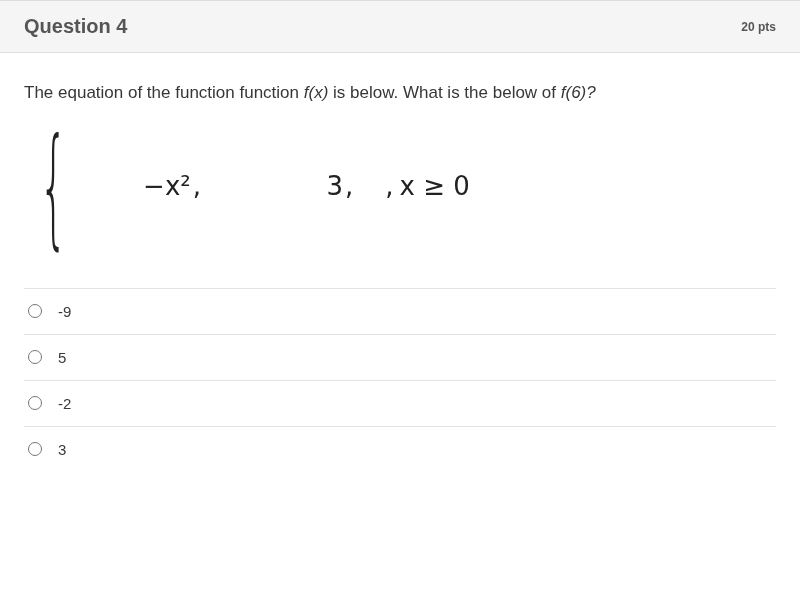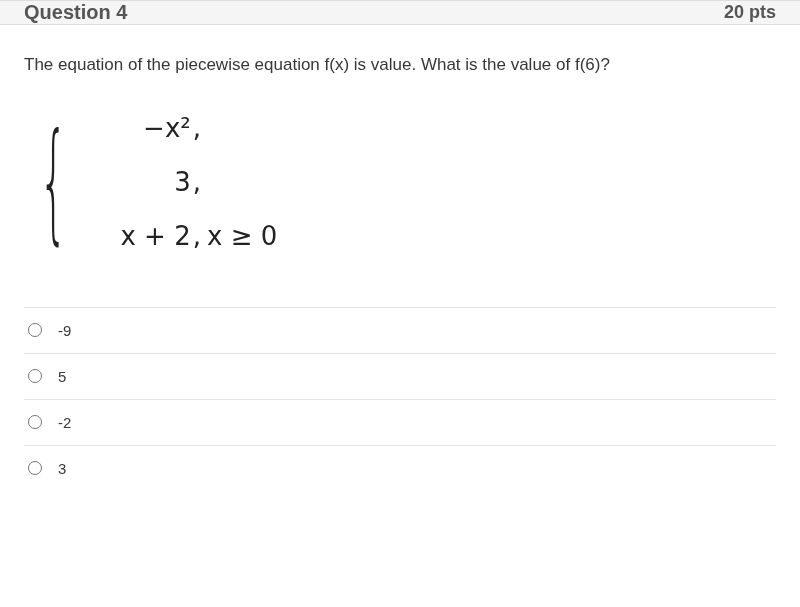--- a/index.html
+++ b/index.html
@@ -11,44 +11,45 @@
       font-family: "Helvetica Neue", Helvetica, Arial, sans-serif;
       background: #fff;
       width: 800px;
       height: 607px;
       overflow: hidden;
     }
     .question-header {
       background: #f5f5f5;
       border-top: 1px solid #ddd;
       border-bottom: 1px solid #ddd;
-      padding: 0 24px;
+      padding: 14px 24px;
       display: flex;
       justify-content: space-between;
       align-items: center;
     }
     .question-title {
       font-size: 20px;
       font-weight: 700;
       color: #555;
     }
     .question-pts {
-      font-size: 18px;
+      font-size: 12px;
       font-weight: 700;
       color: #555;
     }
     .question-body {
       padding: 28px 24px 6px 24px;
     }
     .prompt {
       font-size: 17px;
       color: #373737;
       line-height: 1.4;
     }
     .prompt .fx {
+      font-style: italic;
     }
     .piecewise-wrap {
       display: flex;
       align-items: center;
       gap: 6px;
       margin: 36px 6px 36px 6px;
       font-family: "Lucida Sans Unicode", "DejaVu Sans", Arial, sans-serif;
       color: #1a1a1a;
     }
     .fx-eq {
@@ -59,21 +60,21 @@
     .brace {
       font-size: 130px;
       line-height: 0.7;
       font-weight: 300;
       transform: scaleX(0.35);
       margin: 0 -22px 0 -18px;
       color: #222;
     }
     .cases {
       display: flex;
-      flex-direction: column;
+      flex-direction: row;
       gap: 24px;
     }
     .case-line {
       font-size: 26px;
       font-family: "Lucida Sans Unicode","DejaVu Sans",Arial,sans-serif;
       color: #222;
       white-space: nowrap;
       display:flex;
       align-items:baseline;
     }
@@ -109,36 +110,35 @@
 <body>
 
 <div class="question-header">
   <div class="question-title">Question 4</div>
   <div class="question-pts">20 pts</div>
 </div>
 
 <div class="question-body">
 
   <p class="prompt">
-    <span>The equation of the piecewise equation </span><span class="fx">f(x)</span><span> is value. What is the value of </span><span class="fx">f(6)?</span>
+    <span>The equation of the function function </span><span class="fx">f(x)</span><span> is below. What is the below of </span><span class="fx">f(6)?</span>
   </p>
 
   <div class="piecewise-wrap">
     <div class="brace">{</div>
     <div class="cases">
       <div class="case-line">
         <span class="expr">−x²</span>
           <span class="comma">,</span>
       </div>
       <div class="case-line">
         <span class="expr">3</span>
           <span class="comma">,</span>
       </div>
       <div class="case-line">
-        <span class="expr">x + 2</span>
           <span class="comma">,</span>
         <span>x ≥ 0</span>
       </div>
     </div>
   </div>
 
 </div>
 
 <div class="choices">
   <div class="choice">

